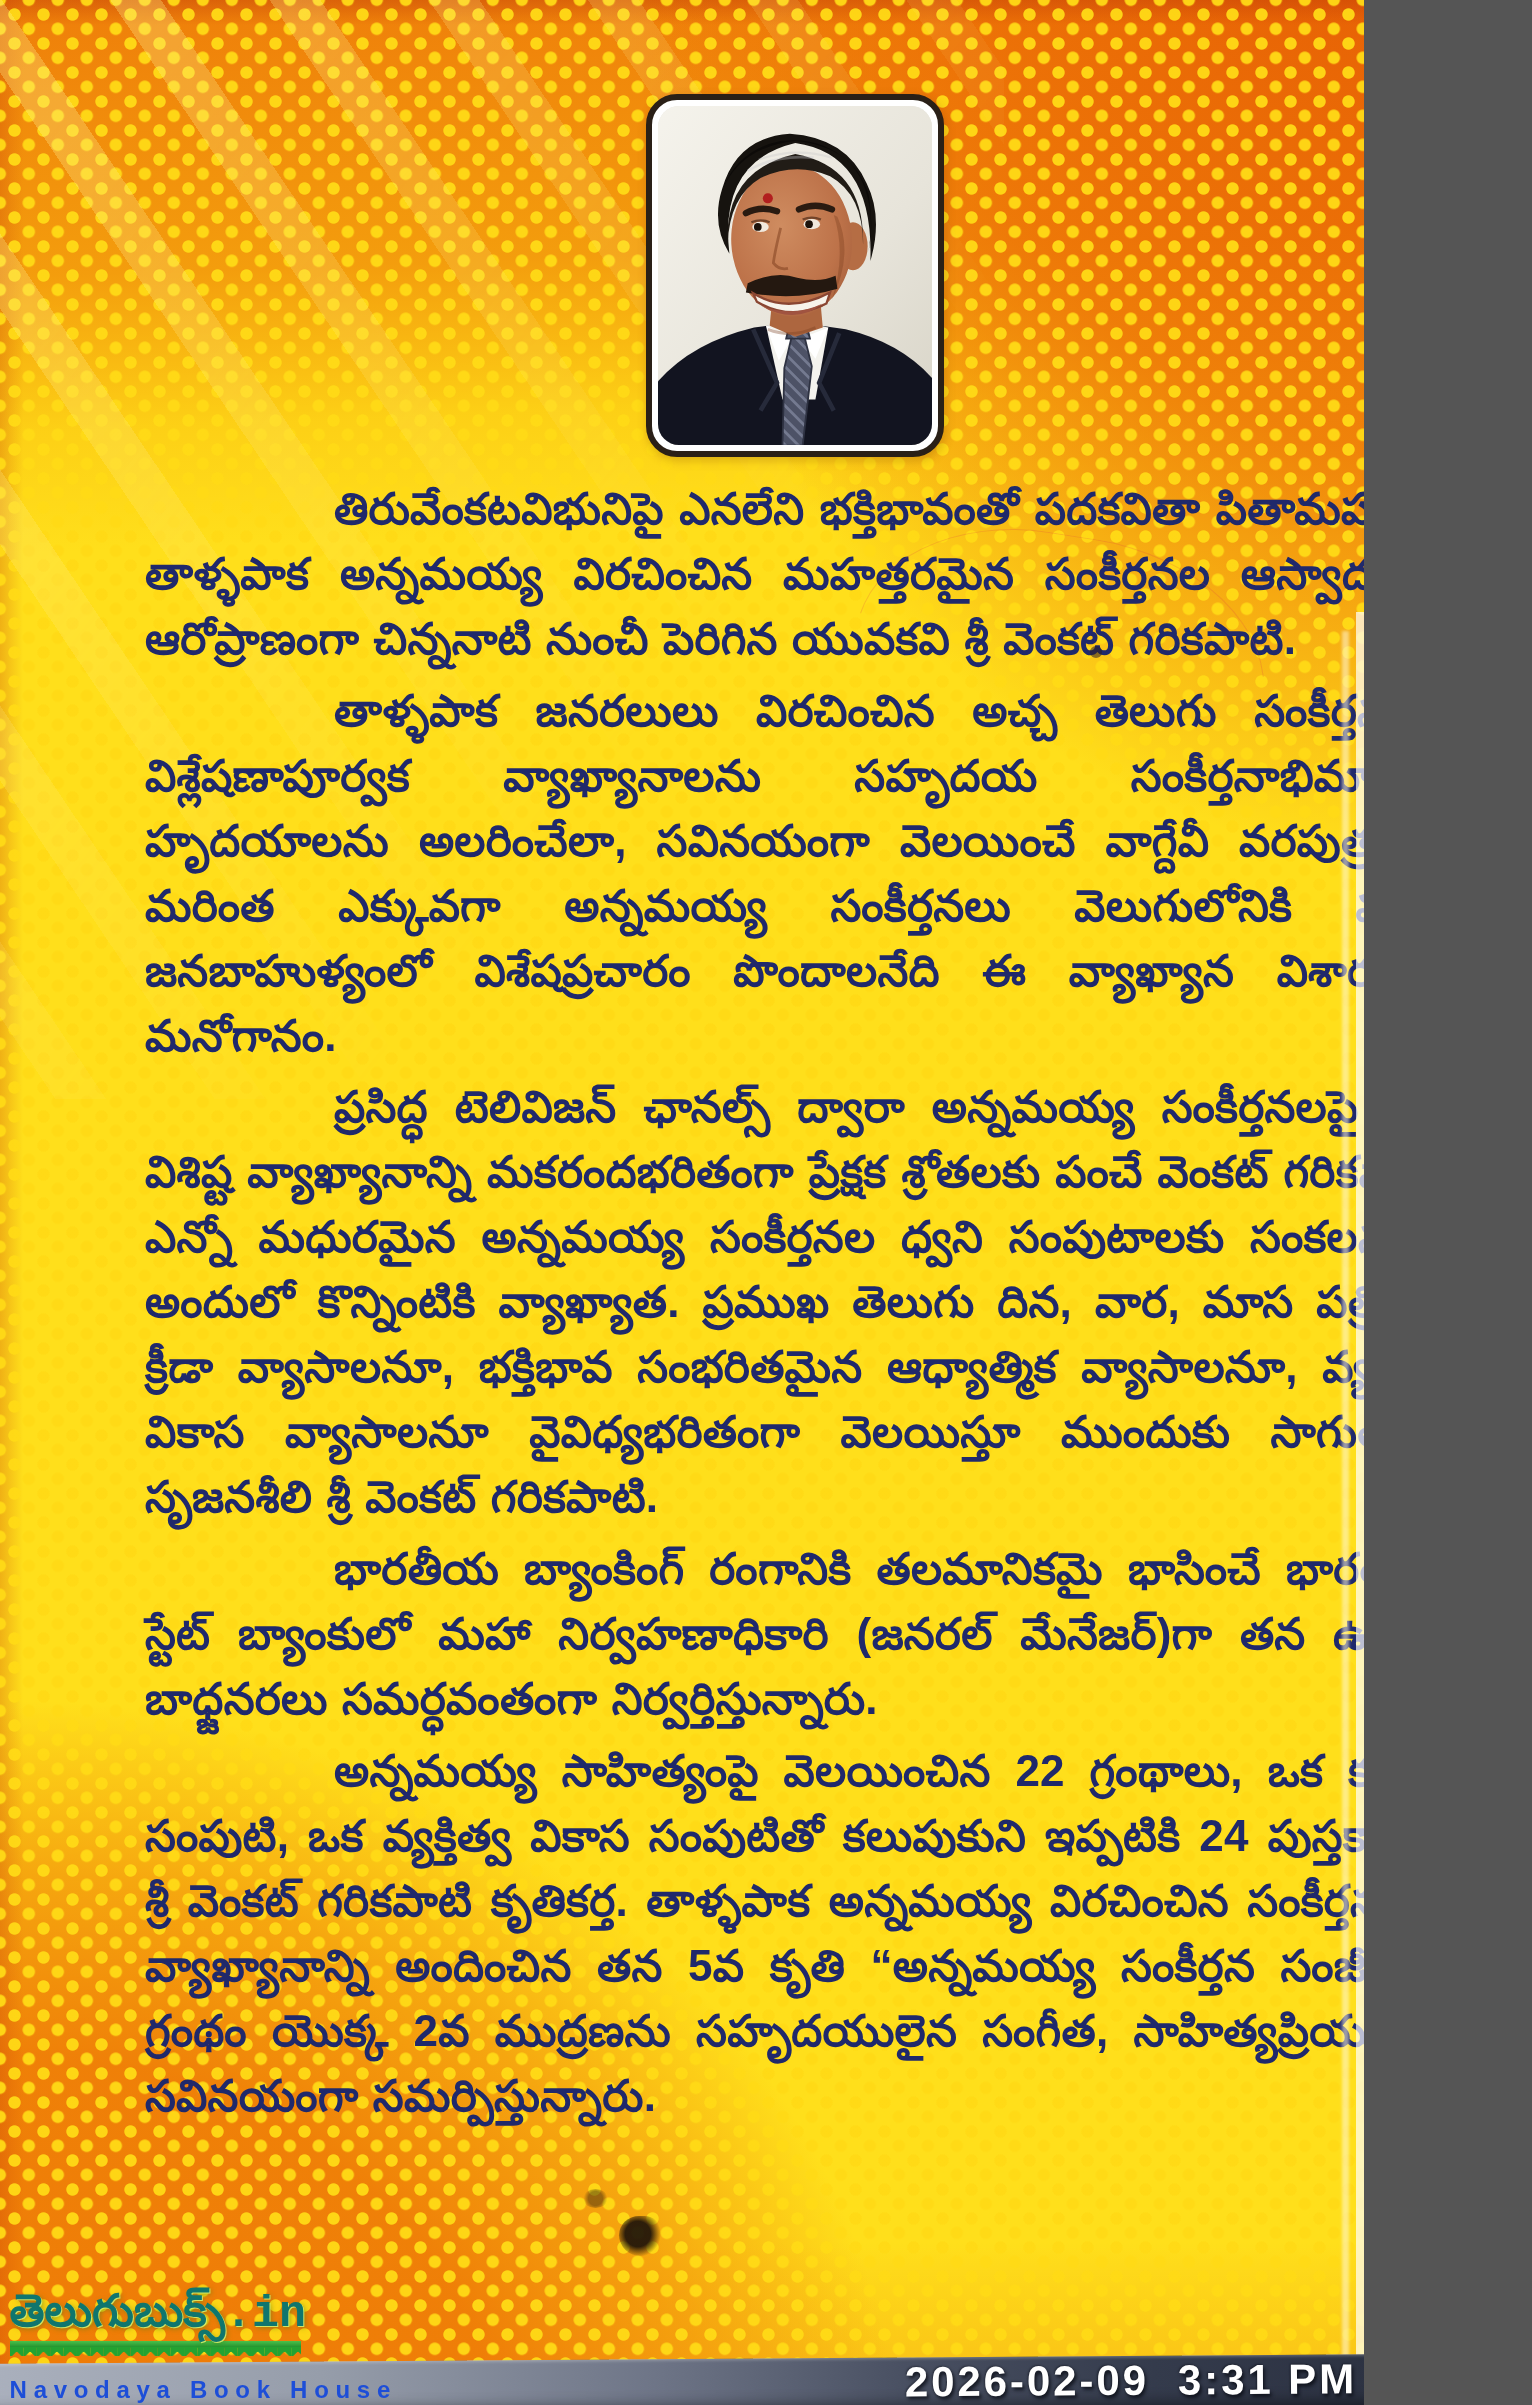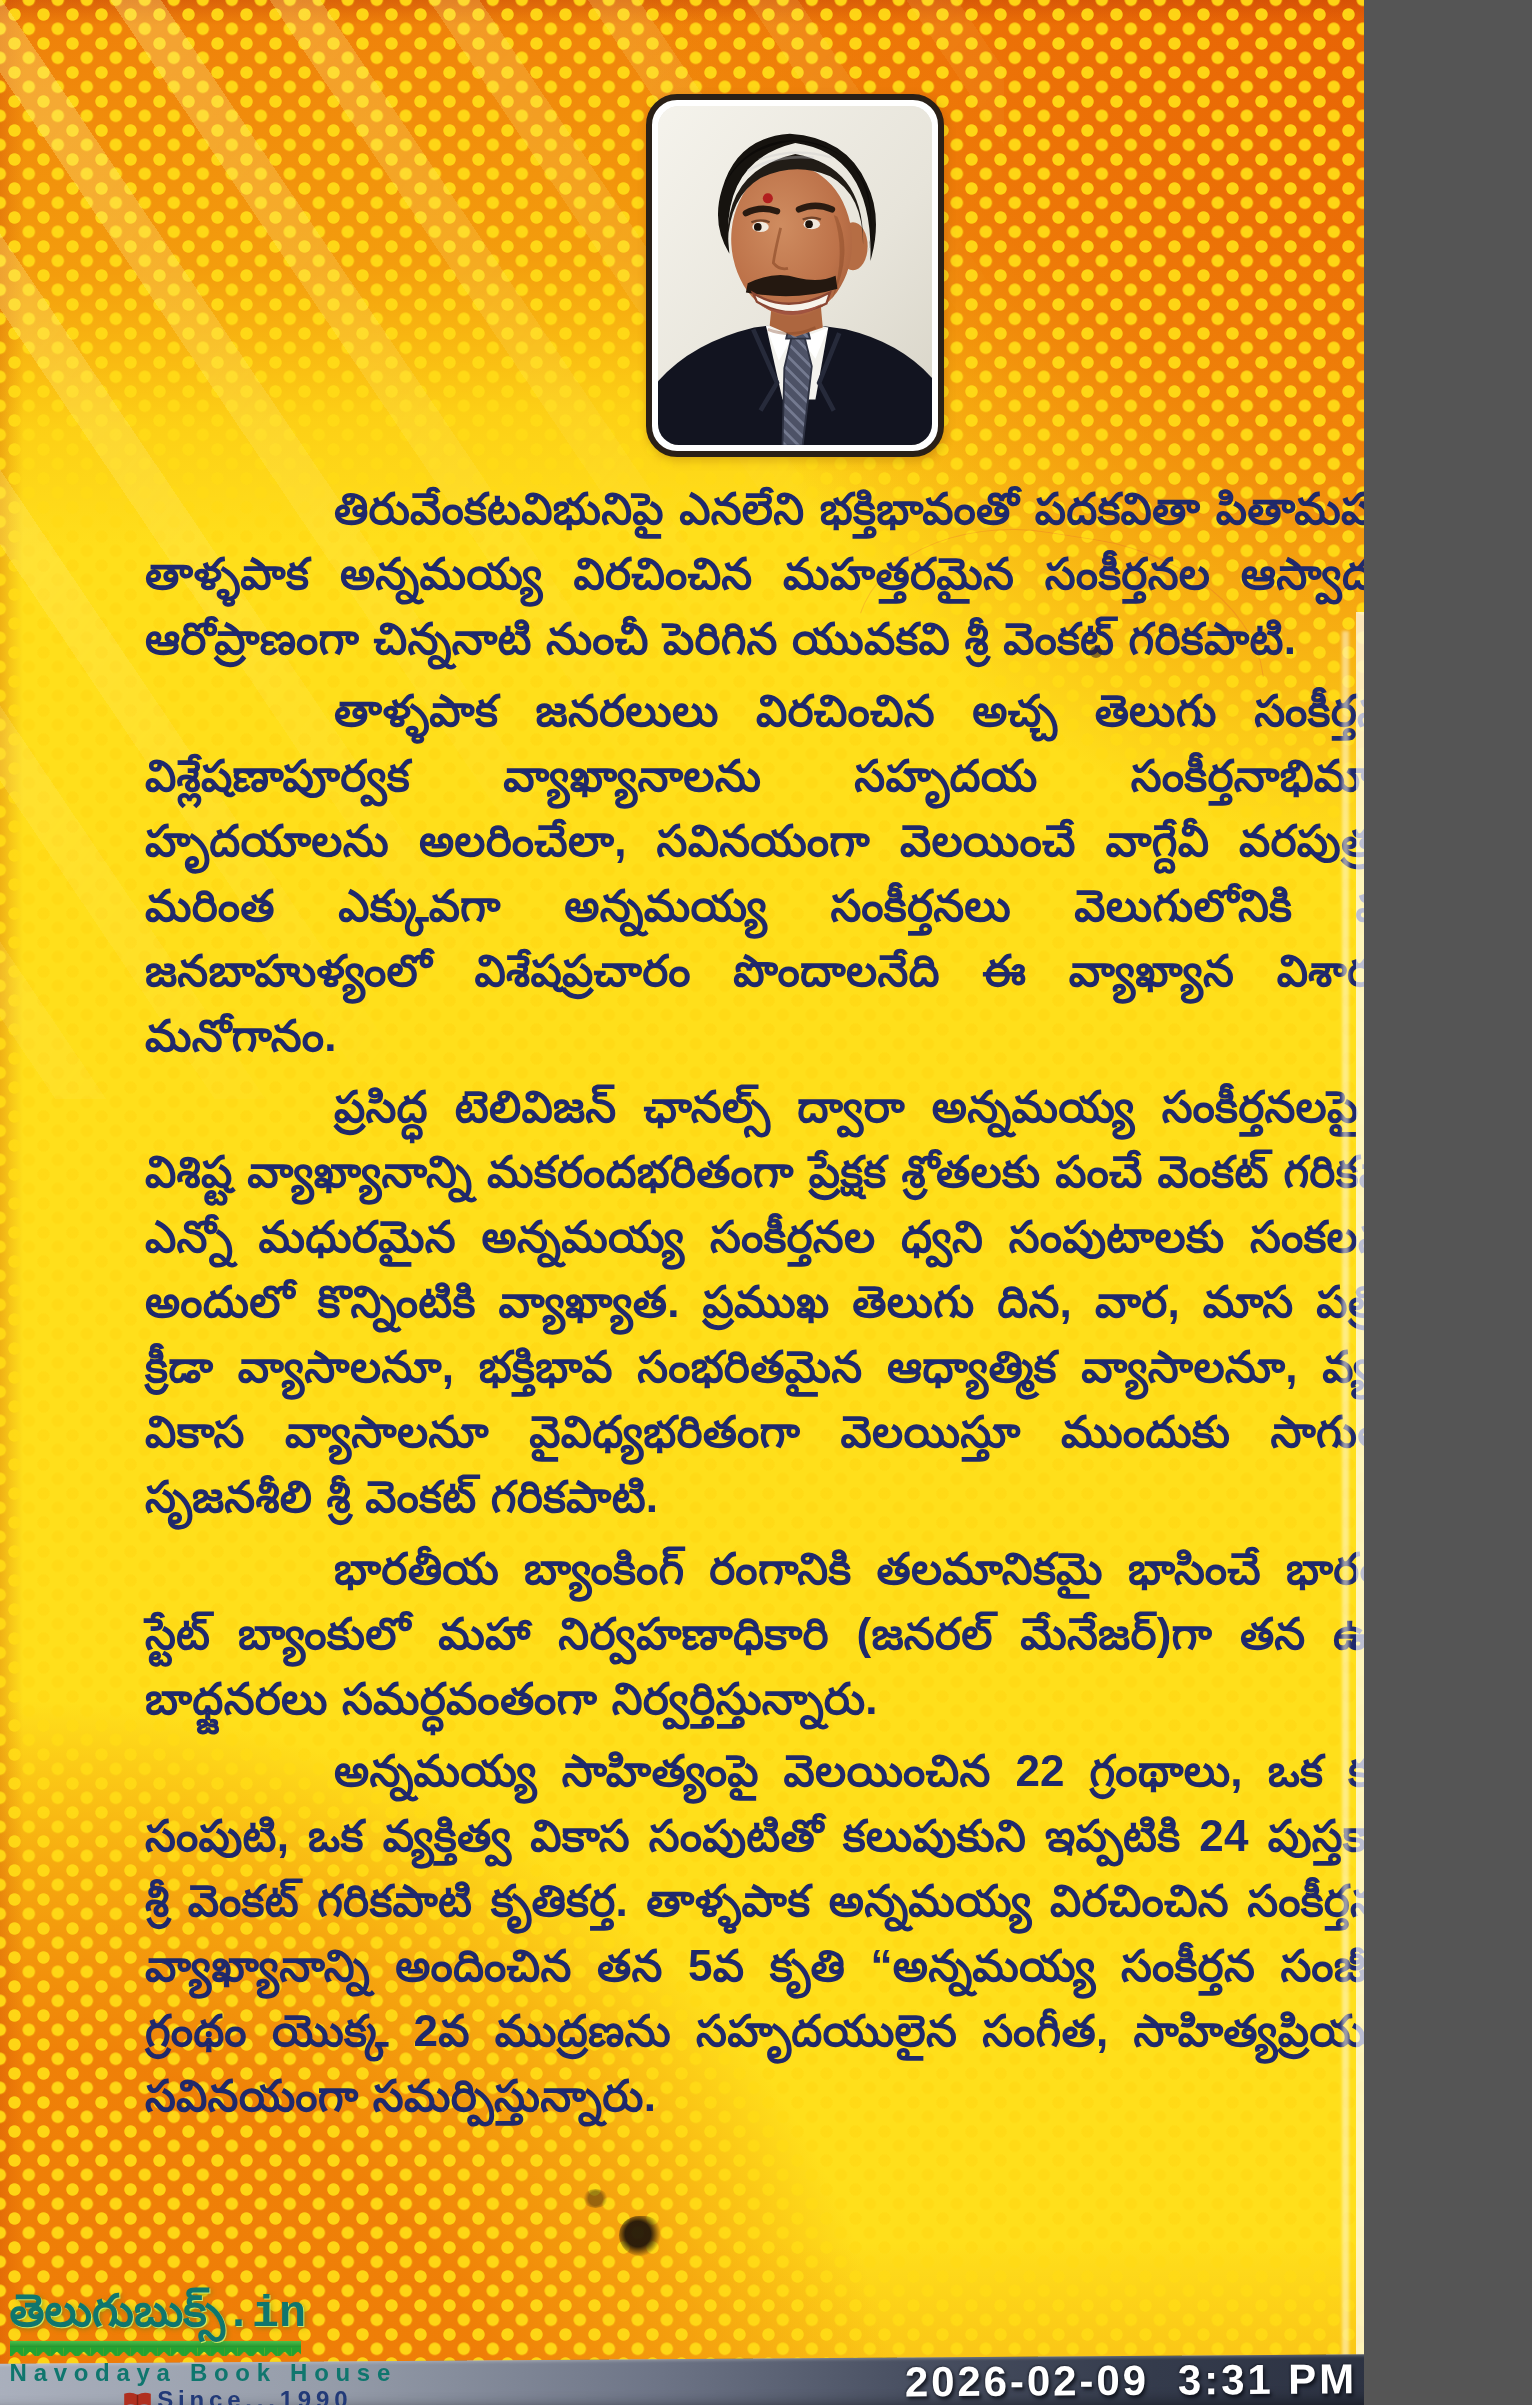--- a/index.html
+++ b/index.html
@@ -94,21 +94,21 @@
     white-space:nowrap;
     font-family:Liberation Mono, monospace;
   }
   .logo-fringe{
     margin-top:1px;height:15.3px;width:291px;
     background:
       linear-gradient(135deg,#23a332 50%,transparent 50%) 0 5.7px/13.4px 9.6px repeat-x,
       linear-gradient(45deg,transparent 50%,#23a332 50%) 0 5.7px/13.4px 9.6px repeat-x,
       linear-gradient(#4cc04a,#1f8f2c) 0 0/100% 6.7px no-repeat;
   }
-  .logo-en{margin-top:3px;font-size:24px;font-weight:bold;letter-spacing:6.7px;color:#0f766e;white-space:nowrap;}
+  .logo-en{margin-top:20px;font-size:24px;font-weight:bold;letter-spacing:6.7px;color:#1d4ed8;white-space:nowrap;}
   .logo-since{display:flex;align-items:center;gap:5.7px;margin:-1px 0 0 113px;
     font-size:24px;font-weight:bold;letter-spacing:4.8px;color:#223a78;white-space:nowrap;}
   .book-icon svg{display:block;}
 </style>
 </head>
 <body>
 
 <div class="page">
 
   <div class="bg-base"></div>

